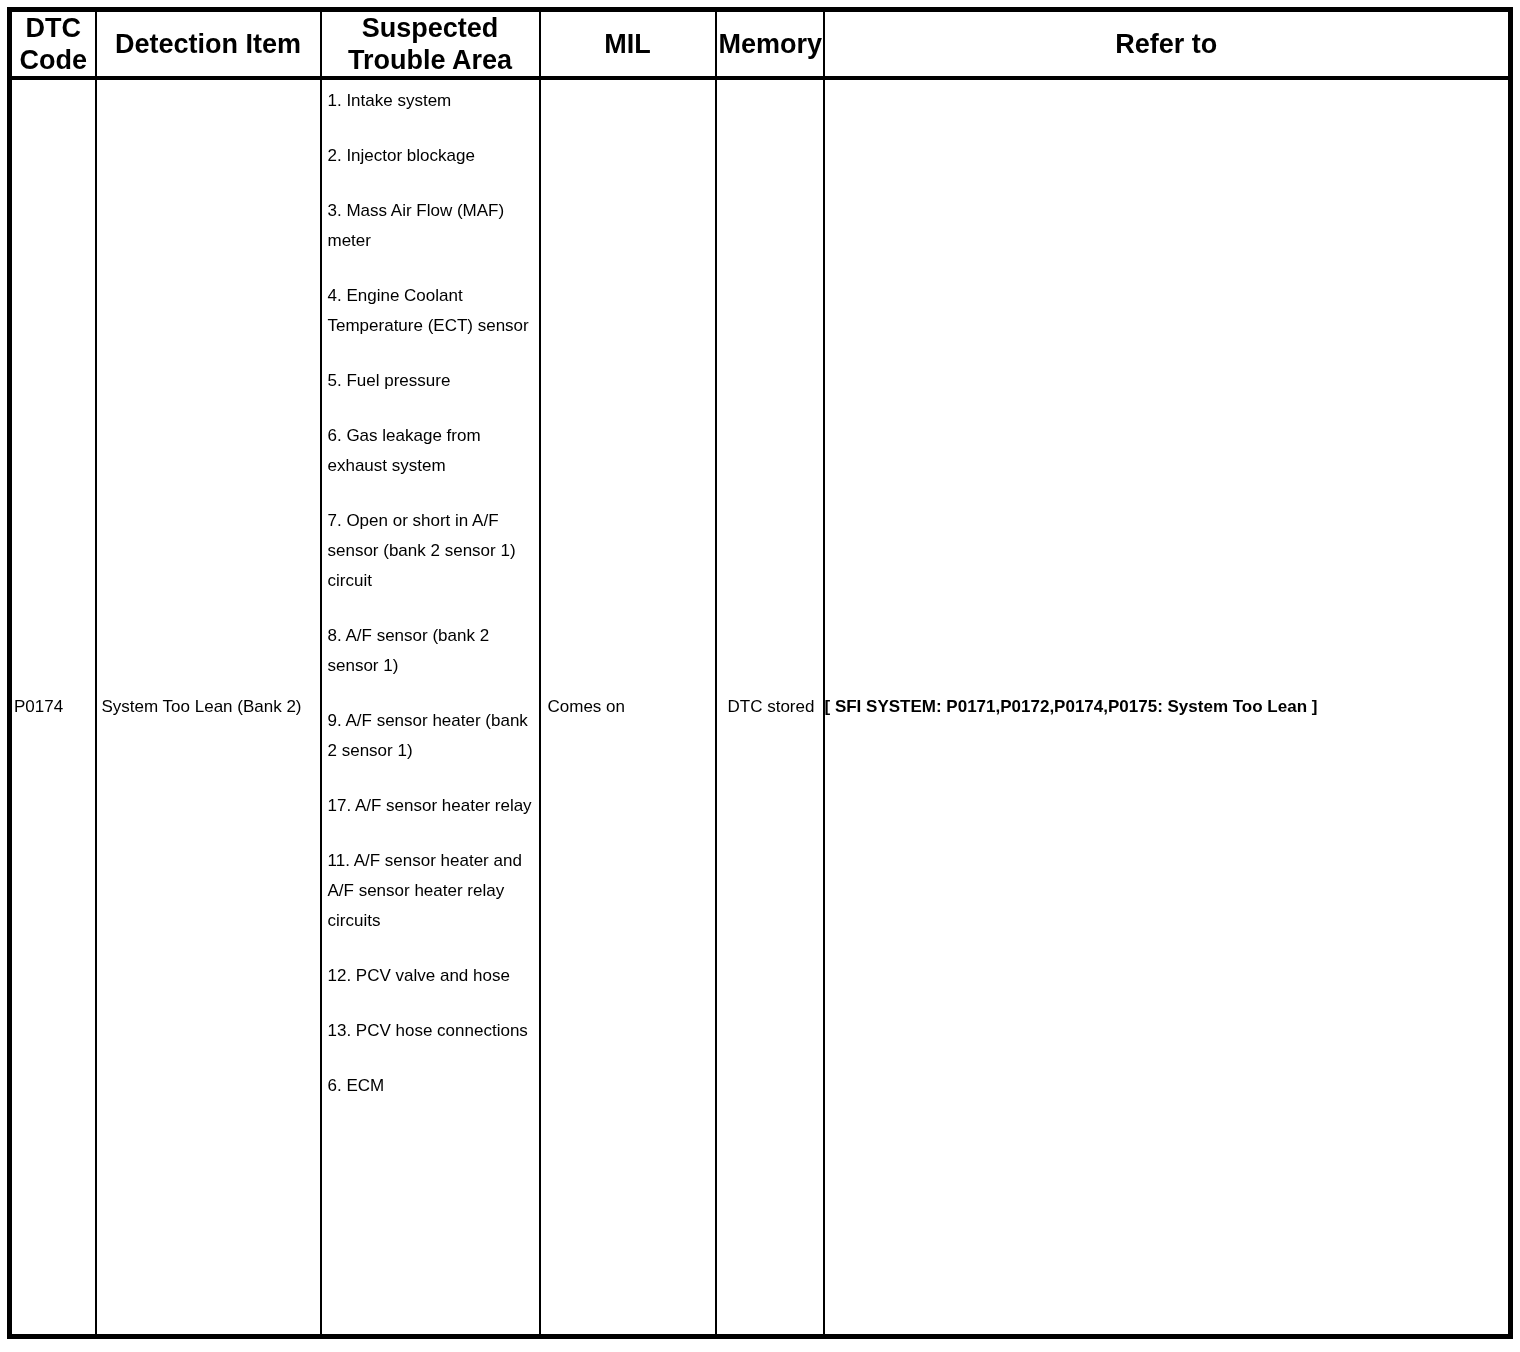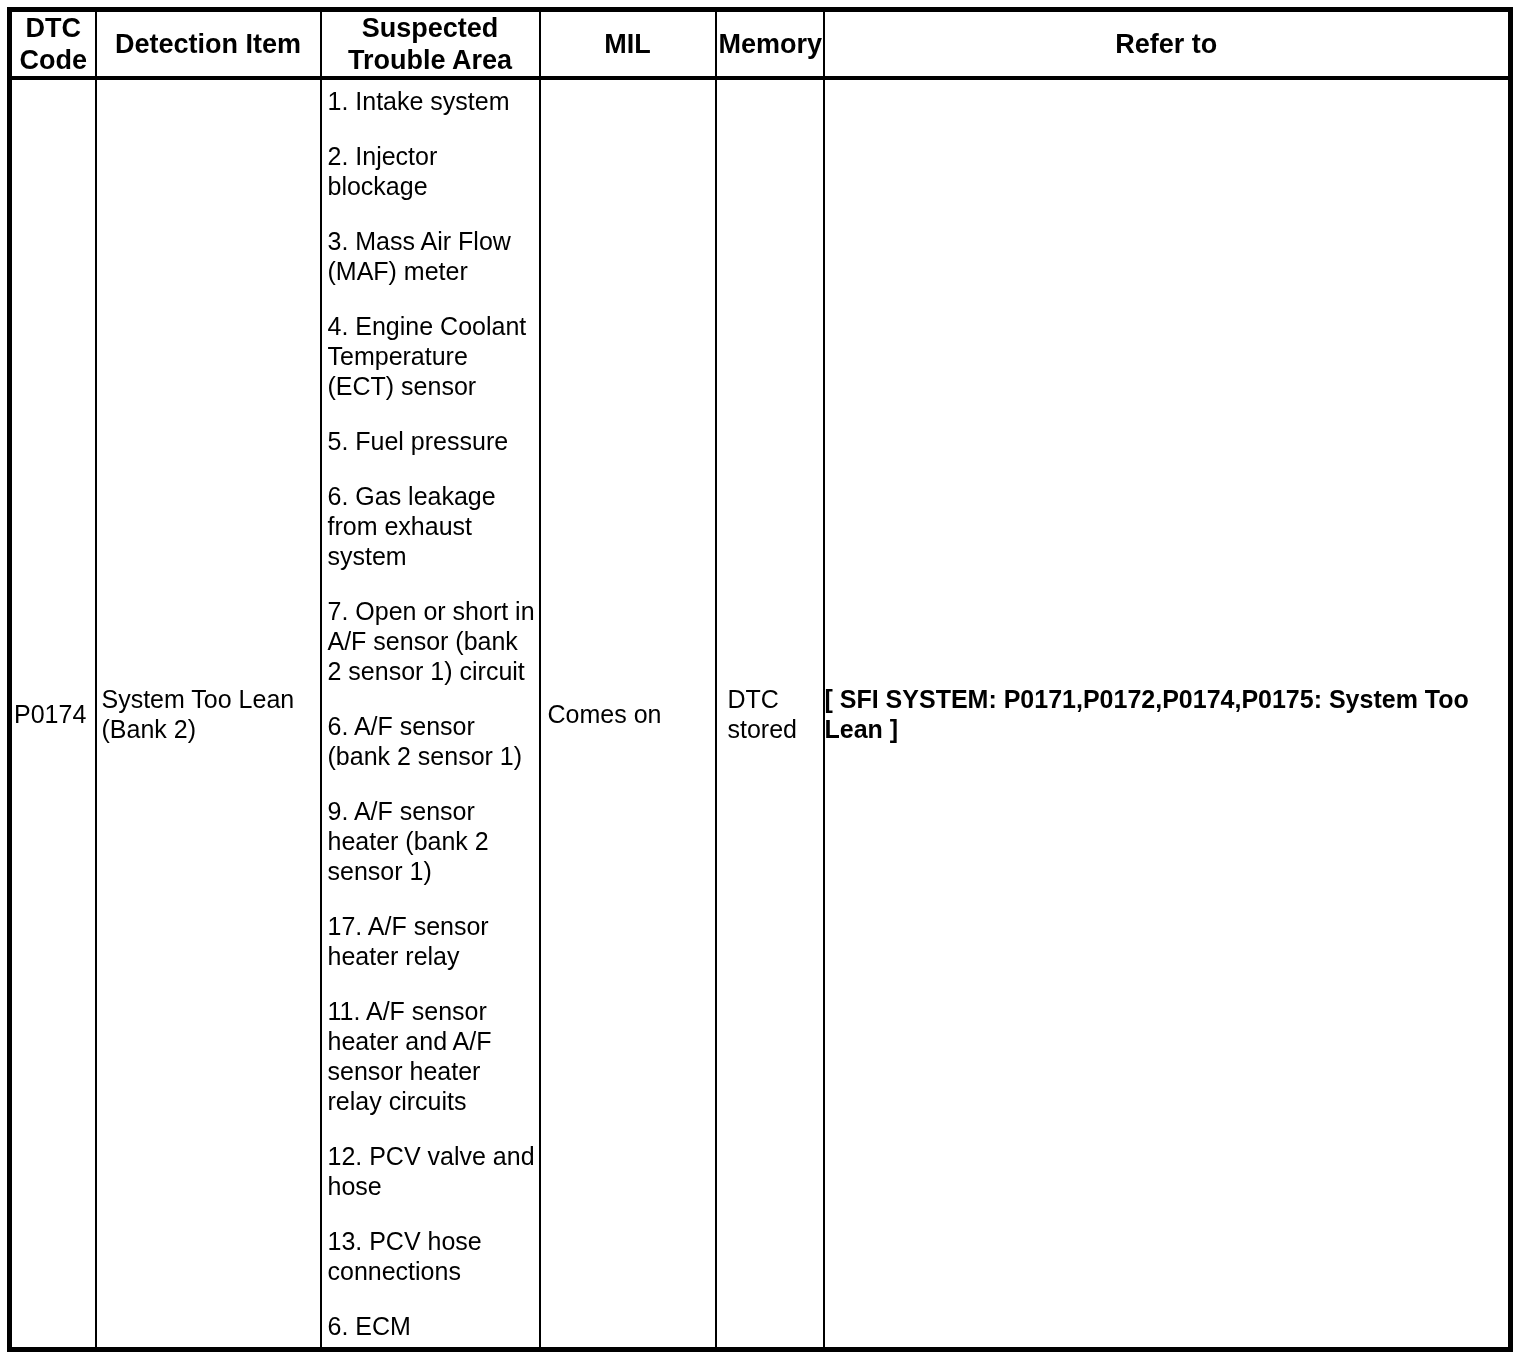--- a/index.html
+++ b/index.html
@@ -27,21 +27,21 @@
     border-bottom: 4px solid #000000;
     font-weight: bold;
     font-size: 27px;
     line-height: 32px;
     text-align: center;
     vertical-align: middle;
     padding: 0 2px;
   }
   tbody td {
     height: 1258px;
-    font-size: 25px;
+    font-size: 17px;
     line-height: 30px;
     vertical-align: middle;
     text-align: left;
     padding: 0 4px;
   }
   td.cell-dtc      { padding-left: 2px;  padding-right: 2px; }
   td.cell-detect   { padding-left: 5px; margin-left: 10px; }
   td.cell-trouble  { vertical-align: top; padding: 6px 2px 6px 6px; }
   td.cell-trouble p { margin: 0 0 25px 0; }
   td.cell-trouble p:last-child { margin: 0; }
@@ -77,21 +77,21 @@
         <td class="cell-dtc">P0174</td>
         <td class="cell-detect">System Too Lean (Bank 2)</td>
         <td class="cell-trouble">
           <p>1. Intake system</p>
           <p>2. Injector blockage</p>
           <p>3. Mass Air Flow (MAF) meter</p>
           <p>4. Engine Coolant Temperature (ECT) sensor</p>
           <p>5. Fuel pressure</p>
           <p>6. Gas leakage from exhaust system</p>
           <p>7. Open or short in A/F sensor (bank 2 sensor 1) circuit</p>
-          <p>6. A/F sensor (bank 2 sensor 1)</p>
+          <p>8. A/F sensor (bank 2 sensor 1)</p>
           <p>9. A/F sensor heater (bank 2 sensor 1)</p>
           <p>17. A/F sensor heater relay</p>
           <p>11. A/F sensor heater and A/F sensor heater relay circuits</p>
           <p>12. PCV valve and hose</p>
           <p>13. PCV hose connections</p>
           <p>6. ECM</p>
         </td>
         <td class="cell-mil">Comes on</td>
         <td class="cell-memory">DTC stored</td>
         <td class="cell-refer">[ SFI SYSTEM: P0171,P0172,P0174,P0175: System Too Lean ]</td>

